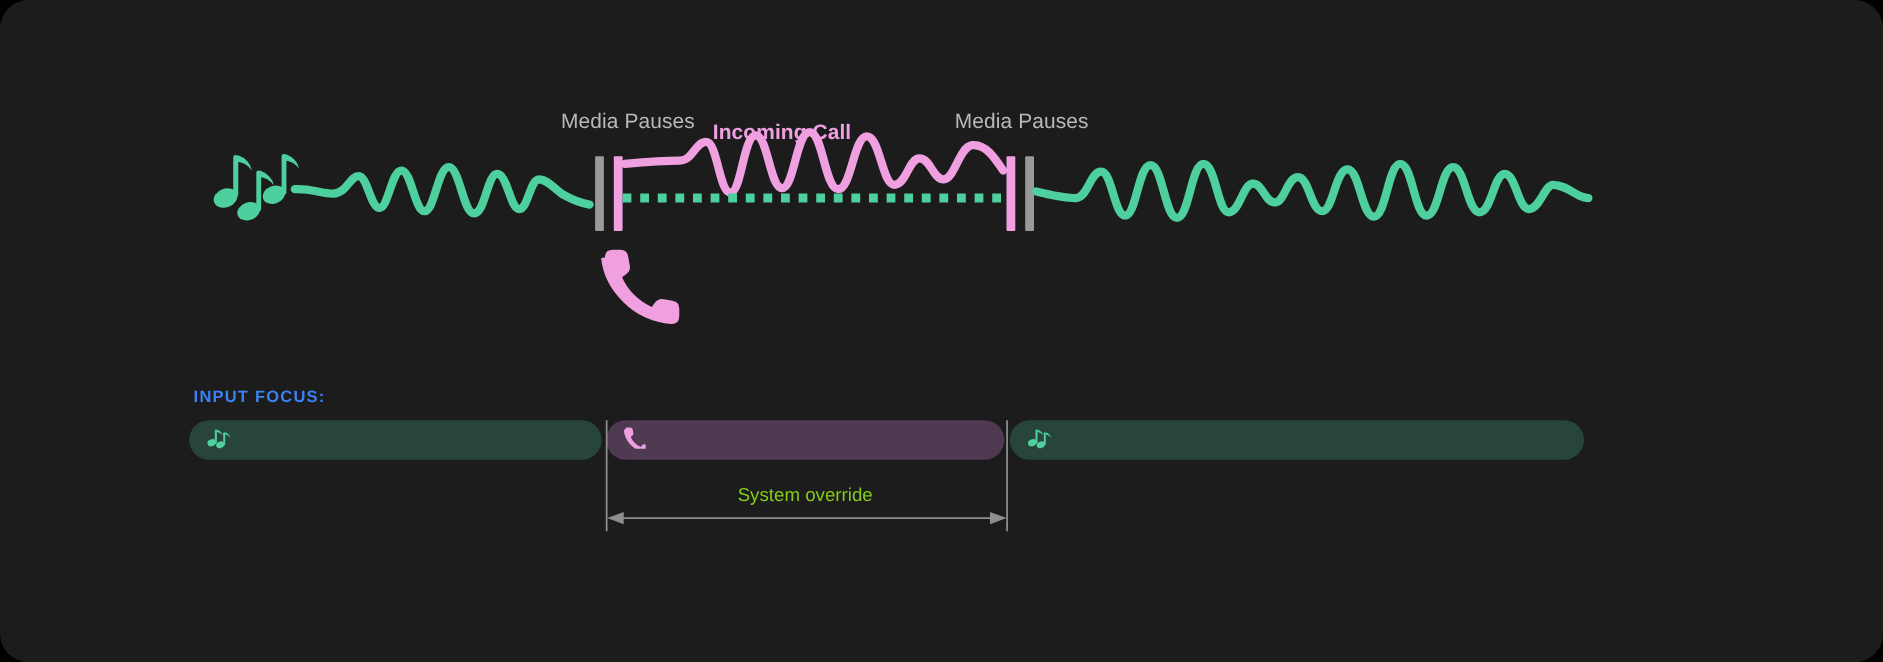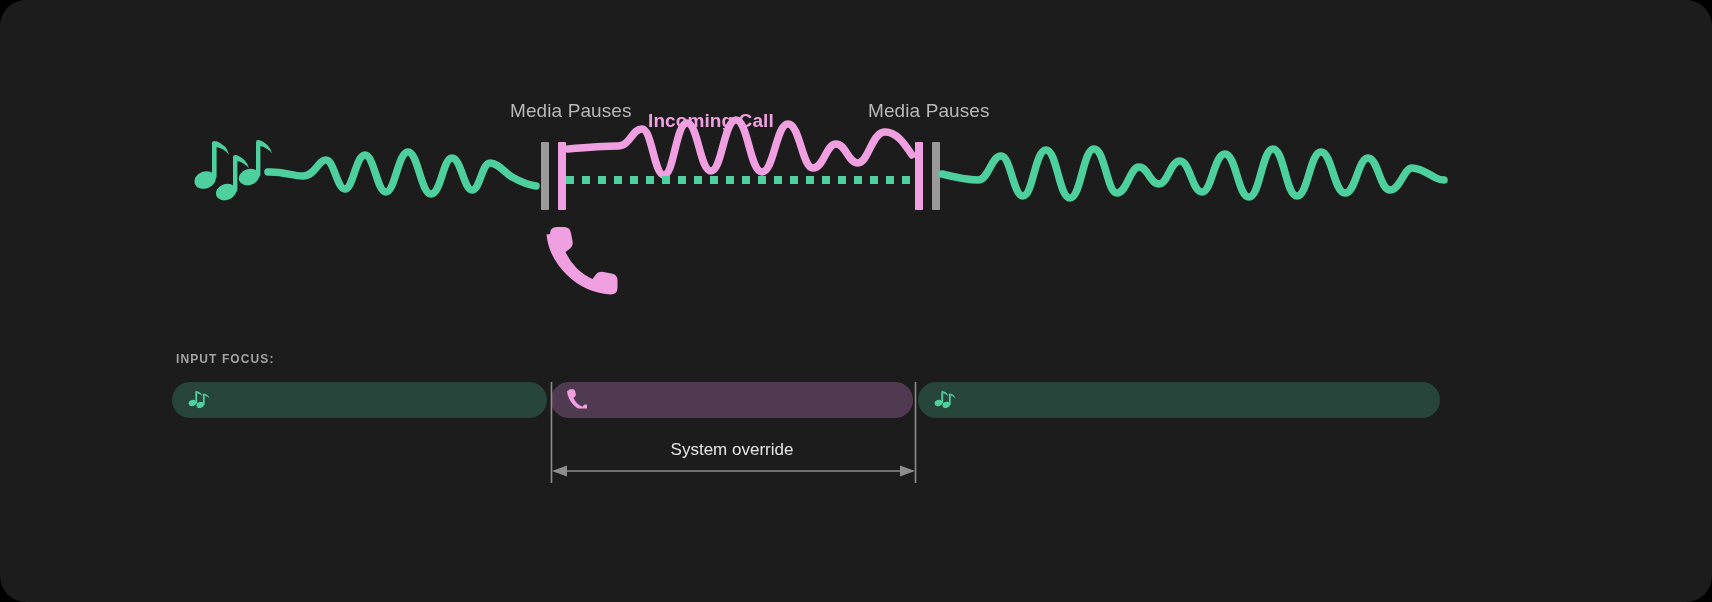--- a/index.html
+++ b/index.html
@@ -39,24 +39,24 @@
   }
 
   
   #wave-svg { position: absolute; left: 0; top: 0; }
 
   
   .focus-title {
     position: absolute;
     left: 176px;
     top: 352px;
-    font-size: 12px;
+    font-size: 15px;
     font-weight: 700;
     letter-spacing: 1.1px;
-    color: #a3a3a3;
+    color: #3b82f6;
   }
   .focus-bar {
     position: absolute;
     height: 36px;
     top: 382px;
     border-radius: 18px;
     box-sizing: border-box;
   }
   .focus-bar .bar-icon {
     position: absolute;
@@ -65,21 +65,21 @@
     transform: translateY(-50%);
     line-height: 1;
   }
   .ov-label {
     position: absolute;
     top: 440px;
     width: 370px;
     left: 547px;
     text-align: center;
     font-size: 17px;
-    color: #e5e5e5;
+    color: #84cc16;
   }
 </style>
 </head>
 <body>
 
 <div id="canvas">
 
   <div class="tl-label" style="left:510px; top:100px;">Media Pauses</div>
 
   <div class="tl-label accent" style="left:648px; top:77px;margin-top:33px;">Incoming Call</div>

